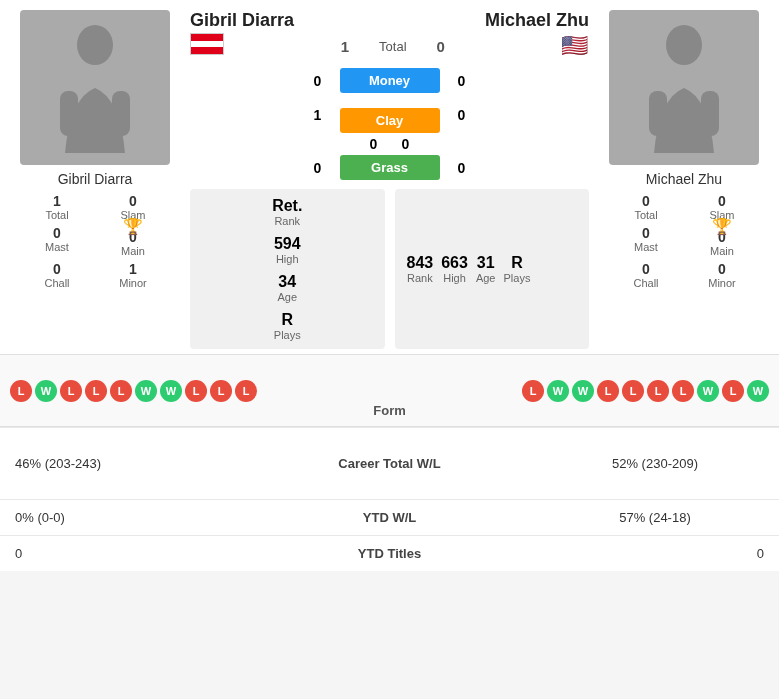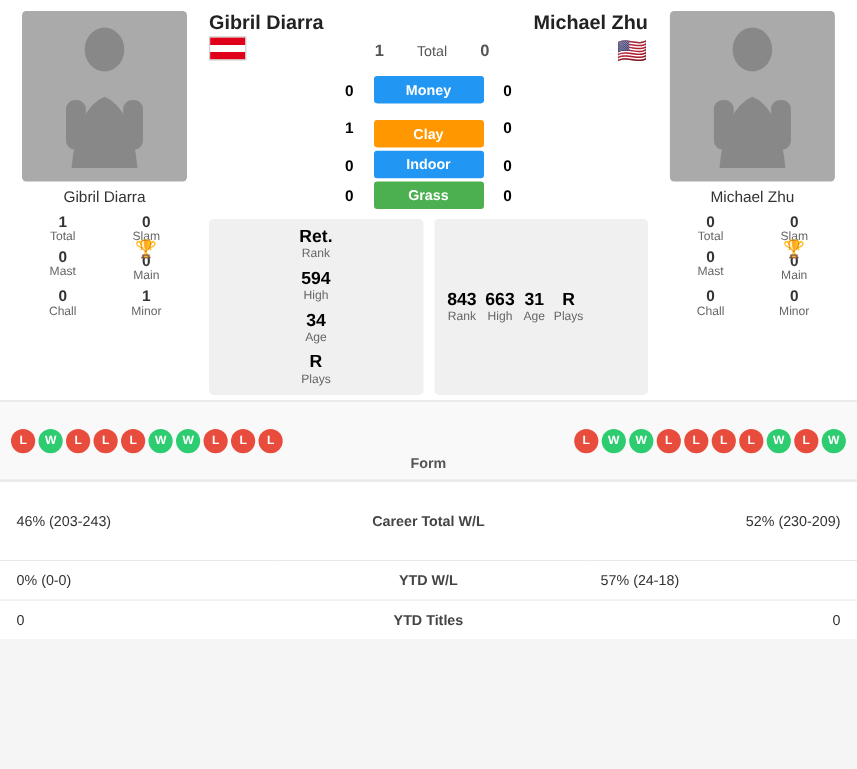--- a/index.html
+++ b/index.html
@@ -158,21 +158,20 @@
       <span style="width:100px; text-align:center; color:#fff; font-size:13px; font-weight:bold; padding:5px 0; border-radius:3px; background:#2196F3;">Money</span>
       <span style="font-size:14px; font-weight:bold; width:20px; text-align:center;">0</span>
     </div>
           <div style="display: flex; align-items: center; justify-content: center; gap: 12px; margin: 3px 0px;">
       <span style="font-size:14px; font-weight:bold; width:20px; text-align:center;">1</span>
       <span style="width:100px; text-align:center; color:#fff; font-size:13px; font-weight:bold; padding:5px 0; border-radius:3px; background:#FF9800;margin-top:12px;">Clay</span>
       <span style="font-size:14px; font-weight:bold; width:20px; text-align:center;">0</span>
     </div>
           <div style="display: flex; align-items: center; justify-content: center; gap: 12px; margin: 3px 0px;">
       <span style="font-size:14px; font-weight:bold; width:20px; text-align:center;">0</span>
-      <span style="width:100px; text-align:center; color:#fff; font-size:13px; font-weight:bold; padding:5px 0; border-radius:3px; background:#2196F3;">Indoor</span>
       <span style="font-size:14px; font-weight:bold; width:20px; text-align:center;">0</span>
     </div>
           <div style="display: flex; align-items: center; justify-content: center; gap: 12px; margin: 3px 0px;">
       <span style="font-size:14px; font-weight:bold; width:20px; text-align:center;">0</span>
       <span style="width:100px; text-align:center; color:#fff; font-size:13px; font-weight:bold; padding:5px 0; border-radius:3px; background:#4CAF50;">Grass</span>
       <span style="font-size:14px; font-weight:bold; width:20px; text-align:center;">0</span>
     </div>
         </div>
 
       <div style="display:flex; justify-content:flex-end; width:100%; margin-top:6px; gap:10px;">
@@ -286,26 +285,26 @@
           <div style="width: 22px; height: 22px; border-radius: 50%; font-size: 11px; font-weight: bold; color: rgb(255, 255, 255); display: flex; align-items: center; justify-content: center; background: rgb(46, 204, 113);">W</div>
         </div>
     </div>
   </div>
 
   <table class="stats-table">
     <tbody id="stats-tbody">
         <tr>
       <td style="padding:28px 15px; font-size:13px; color:#333;">46% (203-243)</td>
       <td style="padding:10px 15px; font-size:13px; font-weight:bold; color:#444; text-align:center;">Career Total W/L</td>
-      <td style="padding:10px 15px; font-size:13px; color:#333; text-align:right;">52% (230-209)</td>
+      <td style="padding:10px 15px; font-size:13px; color:#333; text-align:center;">52% (230-209)</td>
     </tr>
         <tr>
       <td style="padding:10px 15px; font-size:13px; color:#333;">0% (0-0)</td>
       <td style="padding:10px 15px; font-size:13px; font-weight:bold; color:#444; text-align:center;">YTD W/L</td>
-      <td style="padding:10px 15px; font-size:13px; color:#333; text-align:left;">57% (24-18)</td>
+      <td style="padding:10px 15px; font-size:13px; color:#333; text-align:center;">57% (24-18)</td>
     </tr>
         <tr>
       <td style="padding:10px 15px; font-size:13px; color:#333;">0</td>
       <td style="padding:10px 15px; font-size:13px; font-weight:bold; color:#444; text-align:center;">YTD Titles</td>
       <td style="padding:10px 15px; font-size:13px; color:#333; text-align:right;">0</td>
     </tr>
       </tbody>
   </table>
 
 </div>

